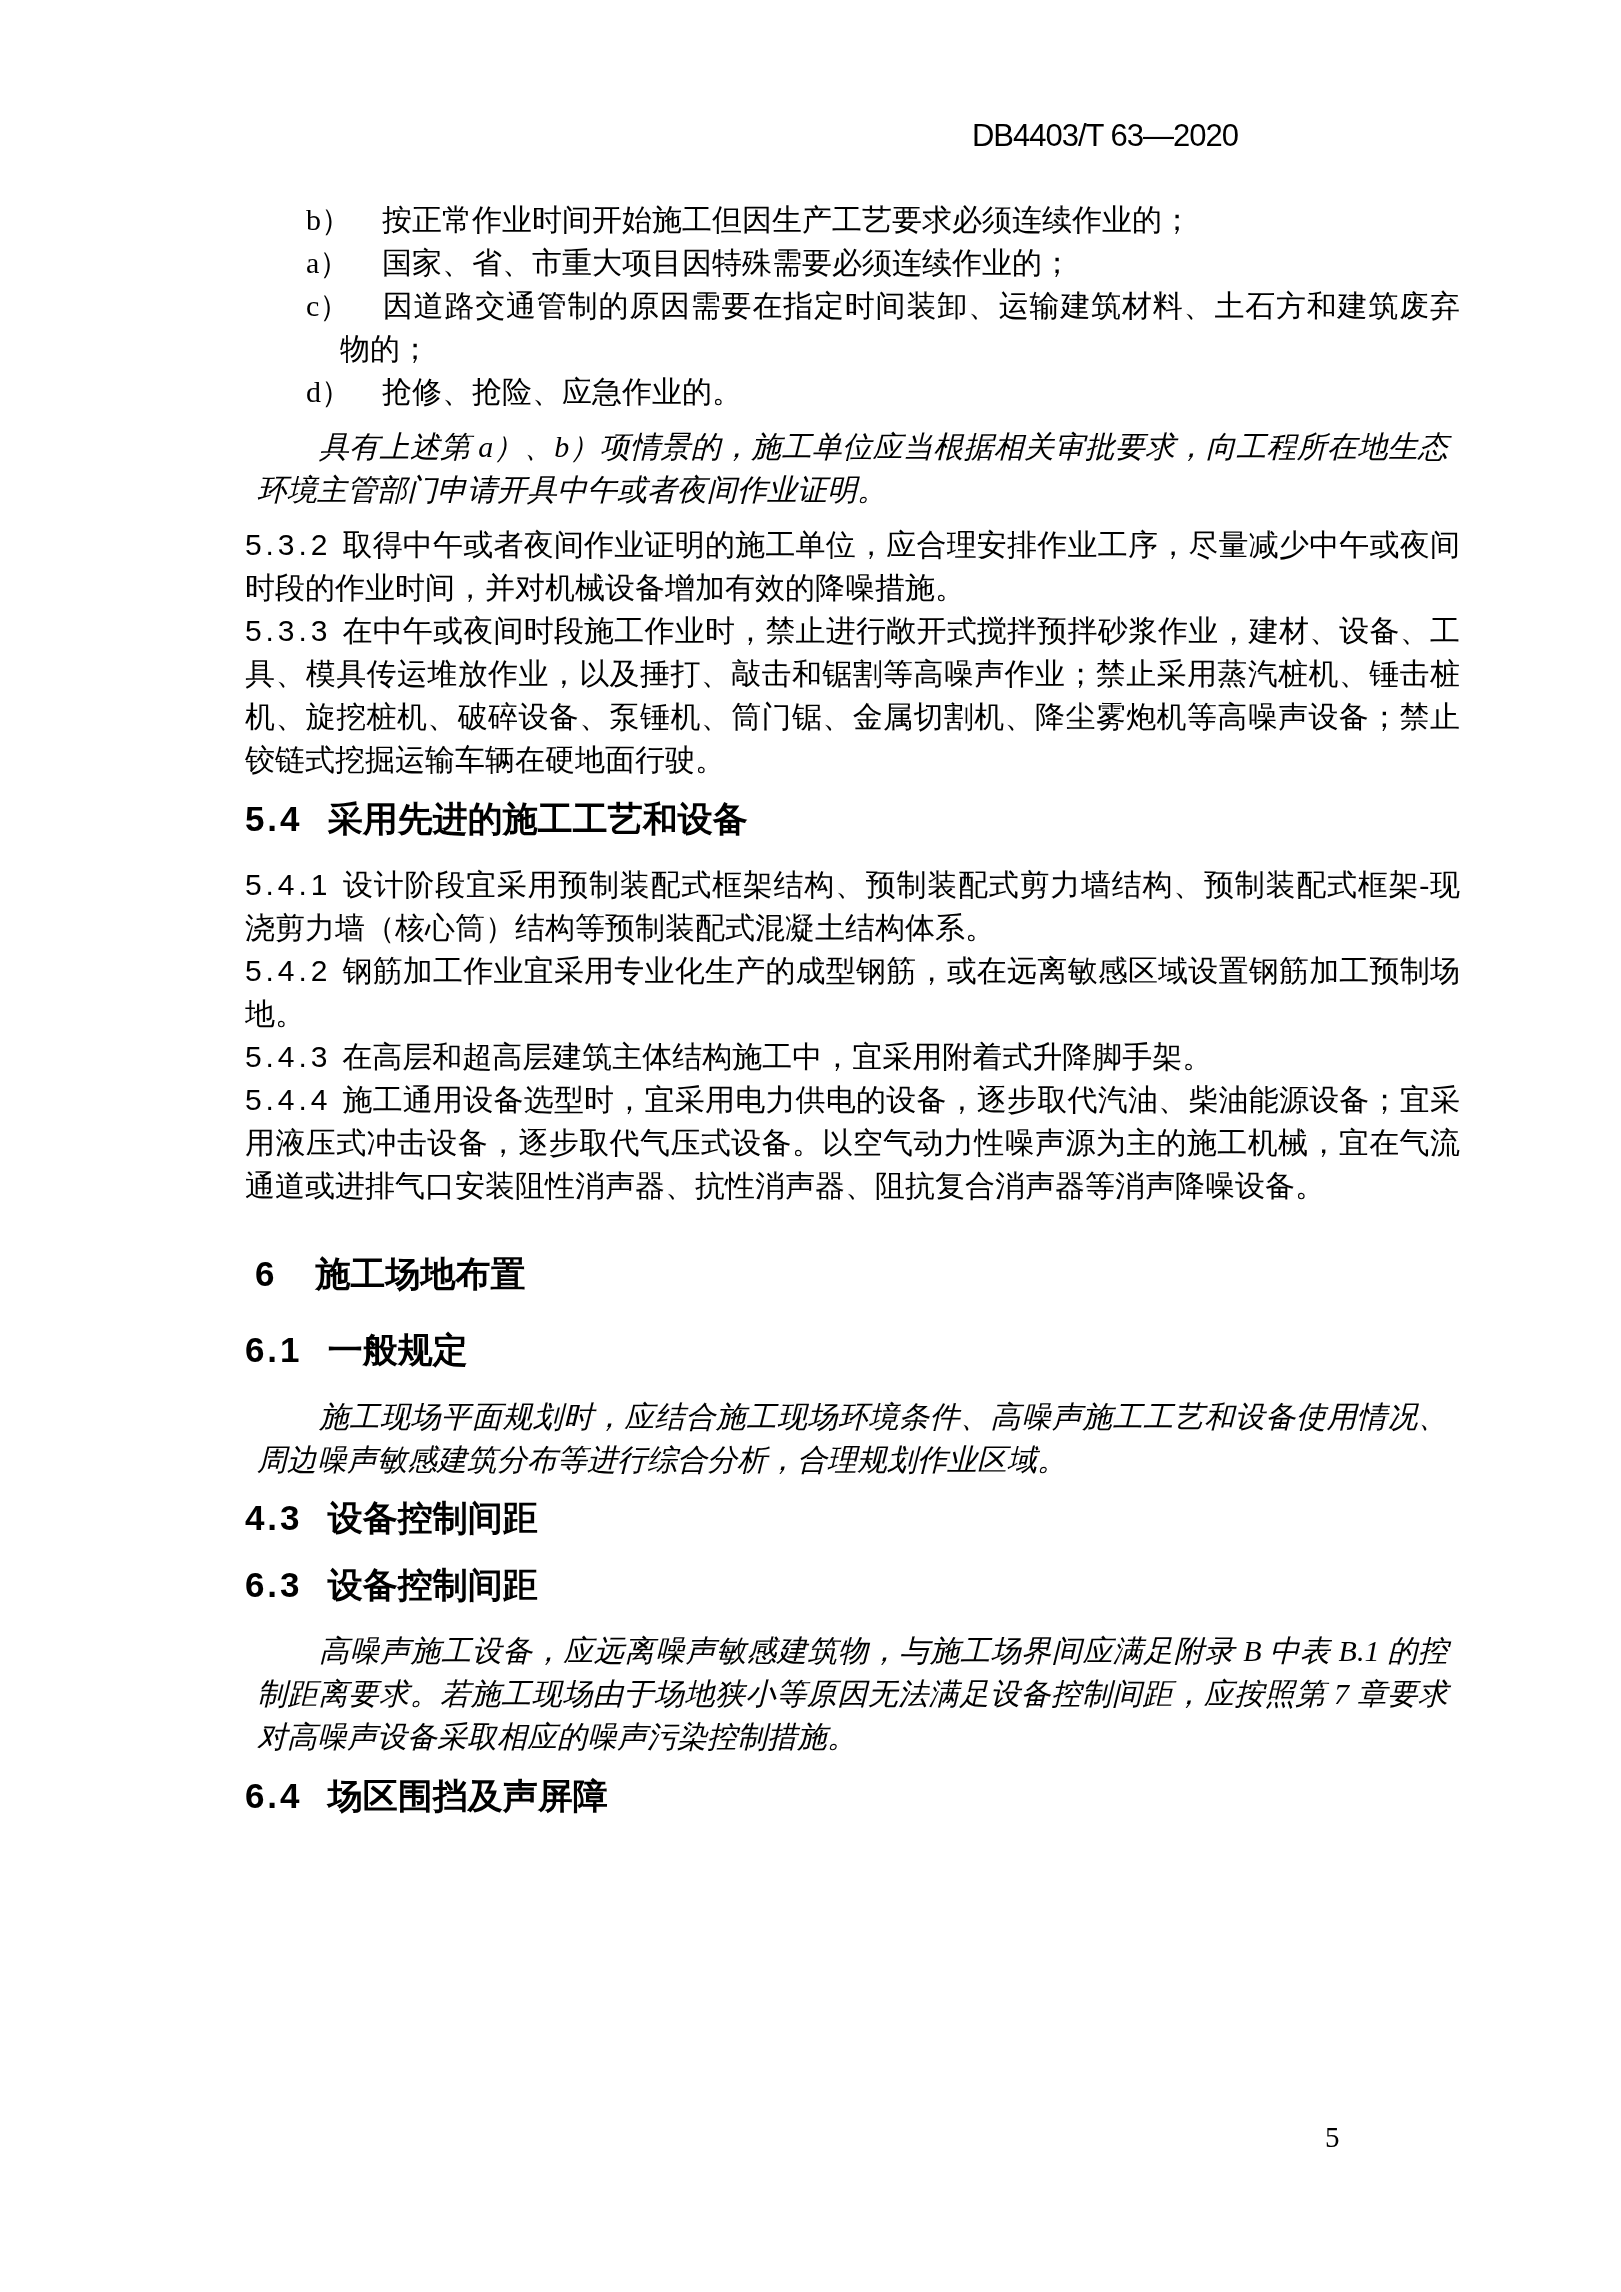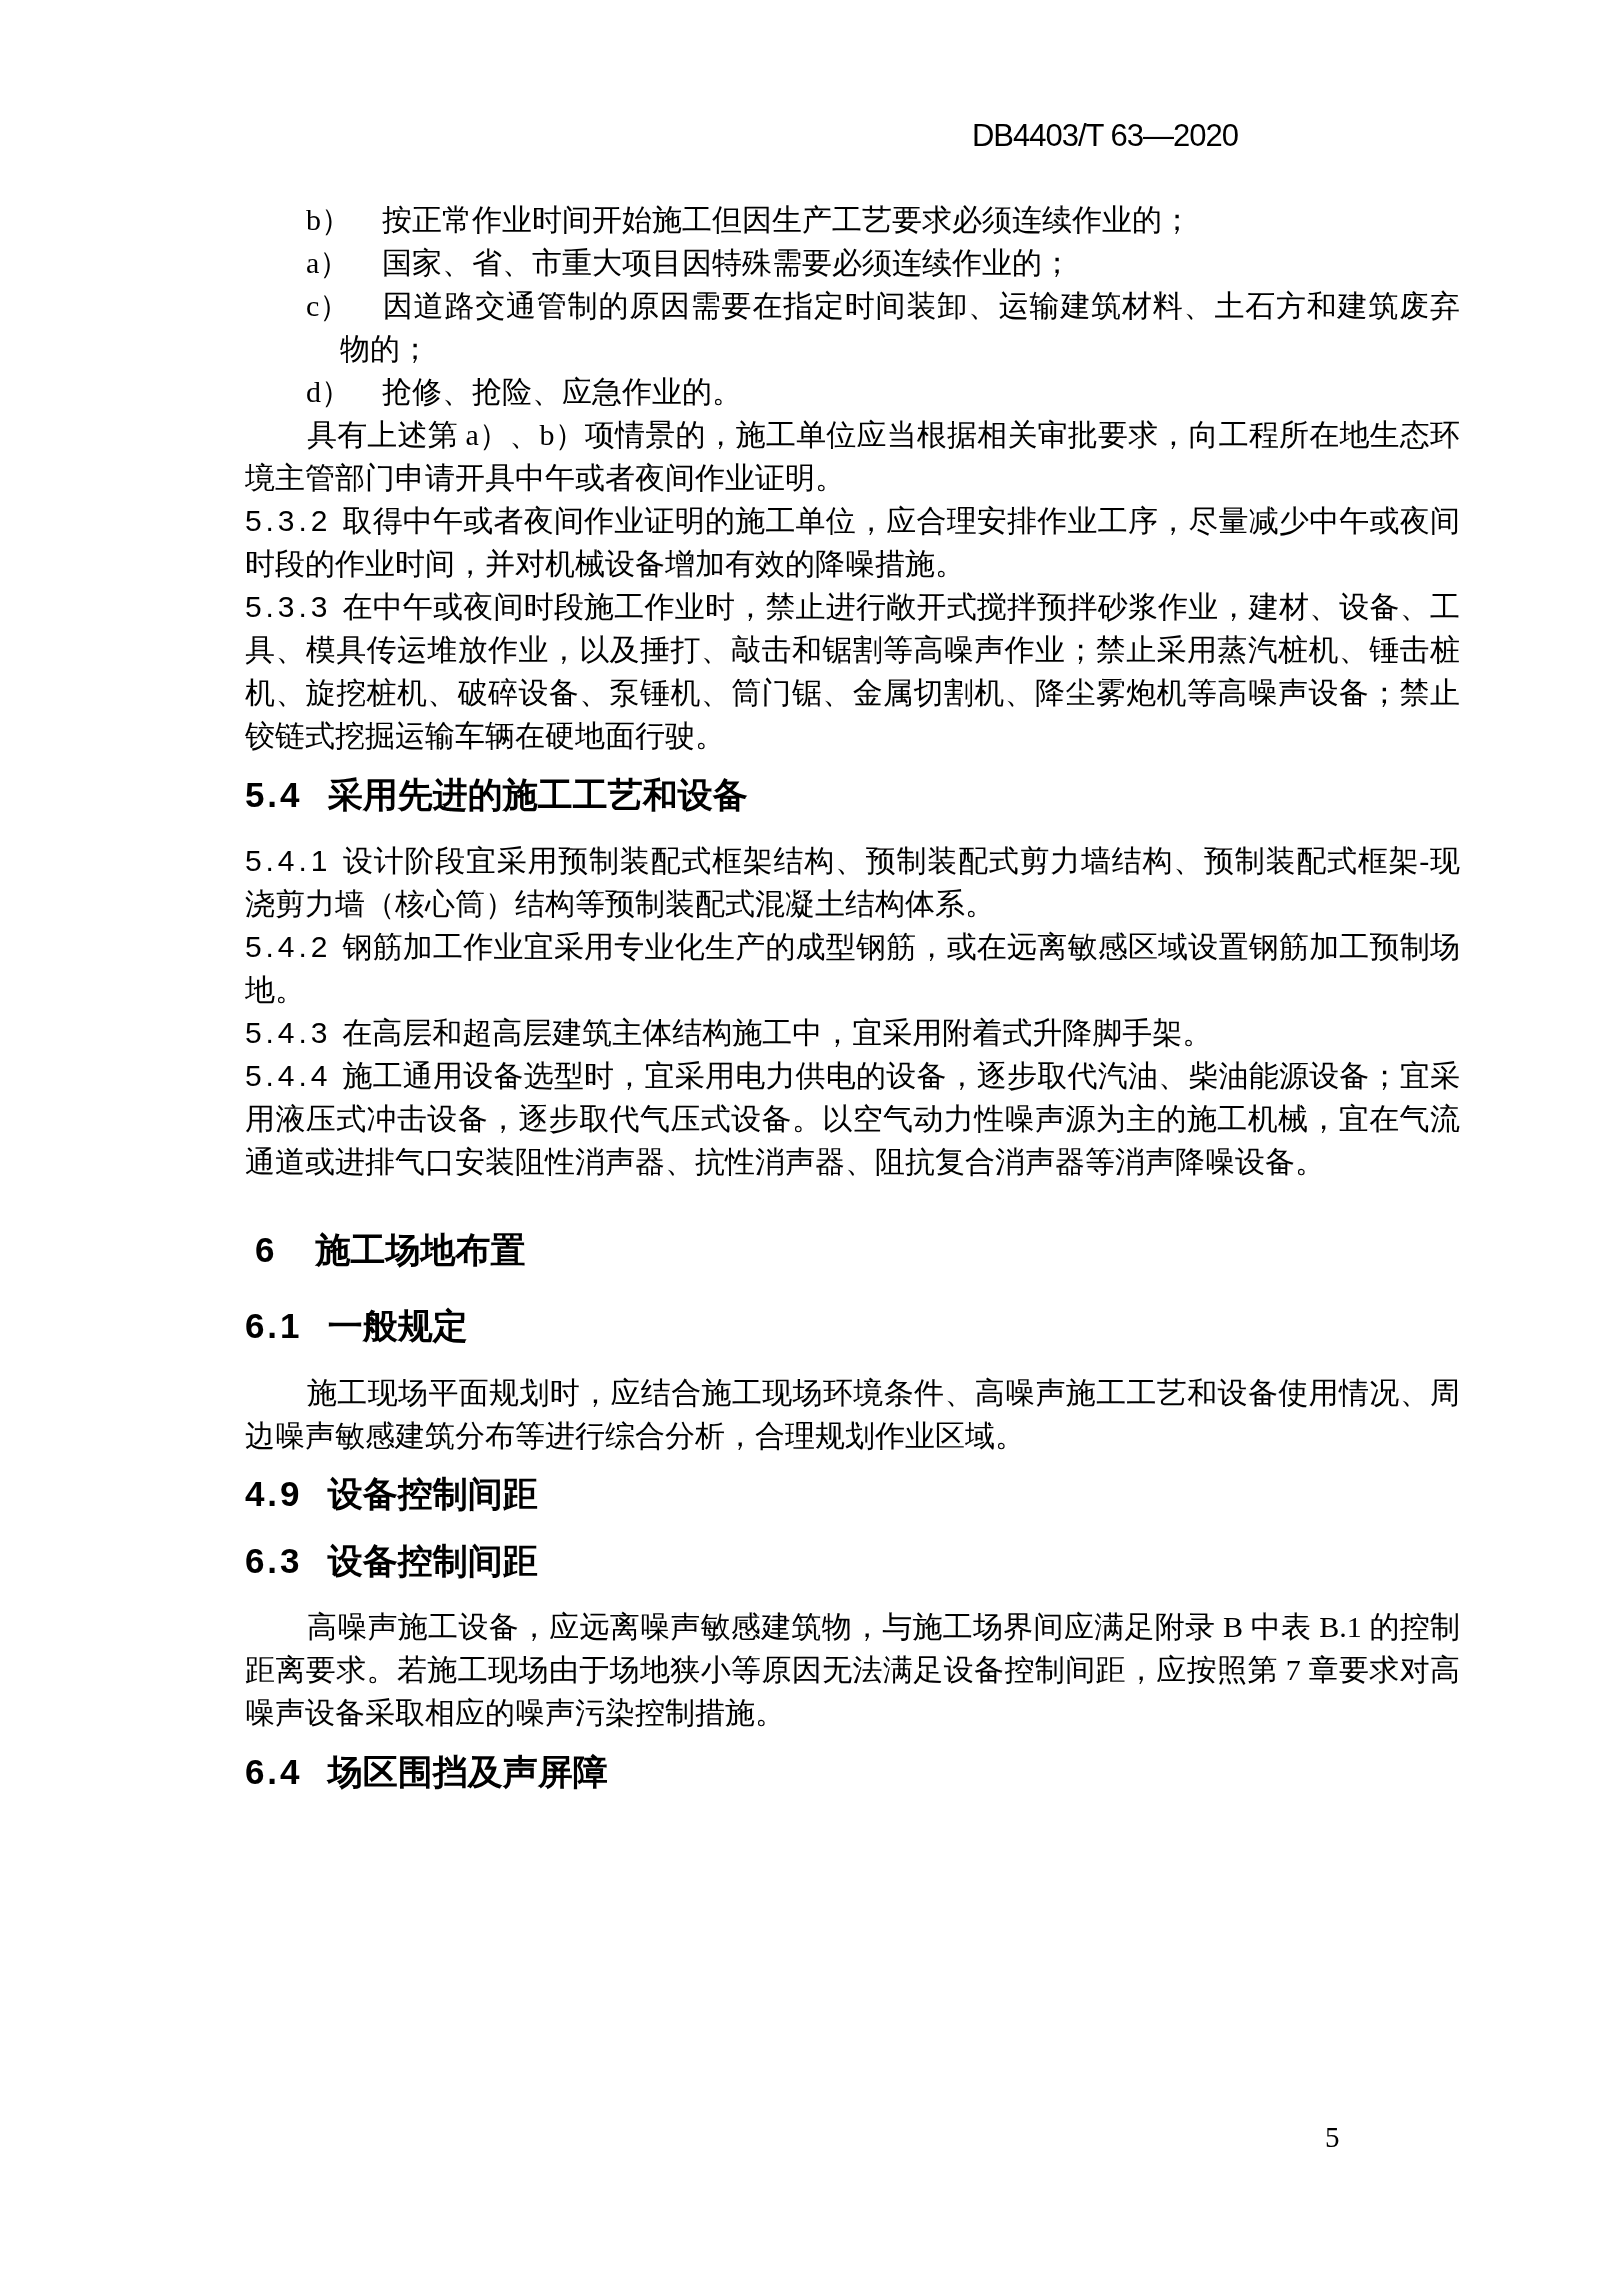--- a/index.html
+++ b/index.html
@@ -22,21 +22,21 @@
     position:absolute;
     left:245px; top:0;
     width:1215px;
     font-size:30px;
     line-height:43px;
     text-align:justify;
   }
   .content > :first-child { margin-top:198px; }
   .list-item { margin:0; padding-left:95px; }
   .list-item .li-label { display:inline-block; width:76px; margin-left:-34px; }
-  .para { margin:0; text-indent:62px; }
+  .para { margin:12px; text-indent:62px;font-style:italic; }
   .clause { margin:0; }
   .num {
     font-family:"Liberation Sans","DejaVu Sans",sans-serif;
     letter-spacing:3.9px;
   }
   .clause .num { margin-right:11px; }
   .h1, .h2 {
     font-family:"Liberation Sans","DejaVu Sans",sans-serif;
     font-weight:bold;
     font-size:35px;
@@ -86,21 +86,21 @@
     <div class="clause"><span class="num">5.4.3</span><span>在高层和超高层建筑主体结构施工中，宜采用附着式升降脚手架。</span></div>
 
     <div class="clause"><span class="num">5.4.4</span><span>施工通用设备选型时，宜采用电力供电的设备，逐步取代汽油、柴油能源设备；宜采用液压式冲击设备，逐步取代气压式设备。以空气动力性噪声源为主的施工机械，宜在气流通道或进排气口安装阻性消声器、抗性消声器、阻抗复合消声器等消声降噪设备。</span></div>
 
     <div class="h1"><span class="num">6</span><span>施工场地布置</span></div>
 
     <div class="h2"><span class="num">6.1</span><span>一般规定</span></div>
 
     <div class="para">施工现场平面规划时，应结合施工现场环境条件、高噪声施工工艺和设备使用情况、周边噪声敏感建筑分布等进行综合分析，合理规划作业区域。</div>
 
-    <div class="h2"><span class="num">4.9</span><span>设备控制间距</span></div>
+    <div class="h2"><span class="num">4.3</span><span>设备控制间距</span></div>
 
 
     <div class="h2"><span class="num">6.3</span><span>设备控制间距</span></div>
 
     <div class="para">高噪声施工设备，应远离噪声敏感建筑物，与施工场界间应满足附录 B 中表 B.1 的控制距离要求。若施工现场由于场地狭小等原因无法满足设备控制间距，应按照第 7 章要求对高噪声设备采取相应的噪声污染控制措施。</div>
 
     <div class="h2"><span class="num">6.4</span><span>场区围挡及声屏障</span></div>
 
   </div>
 

